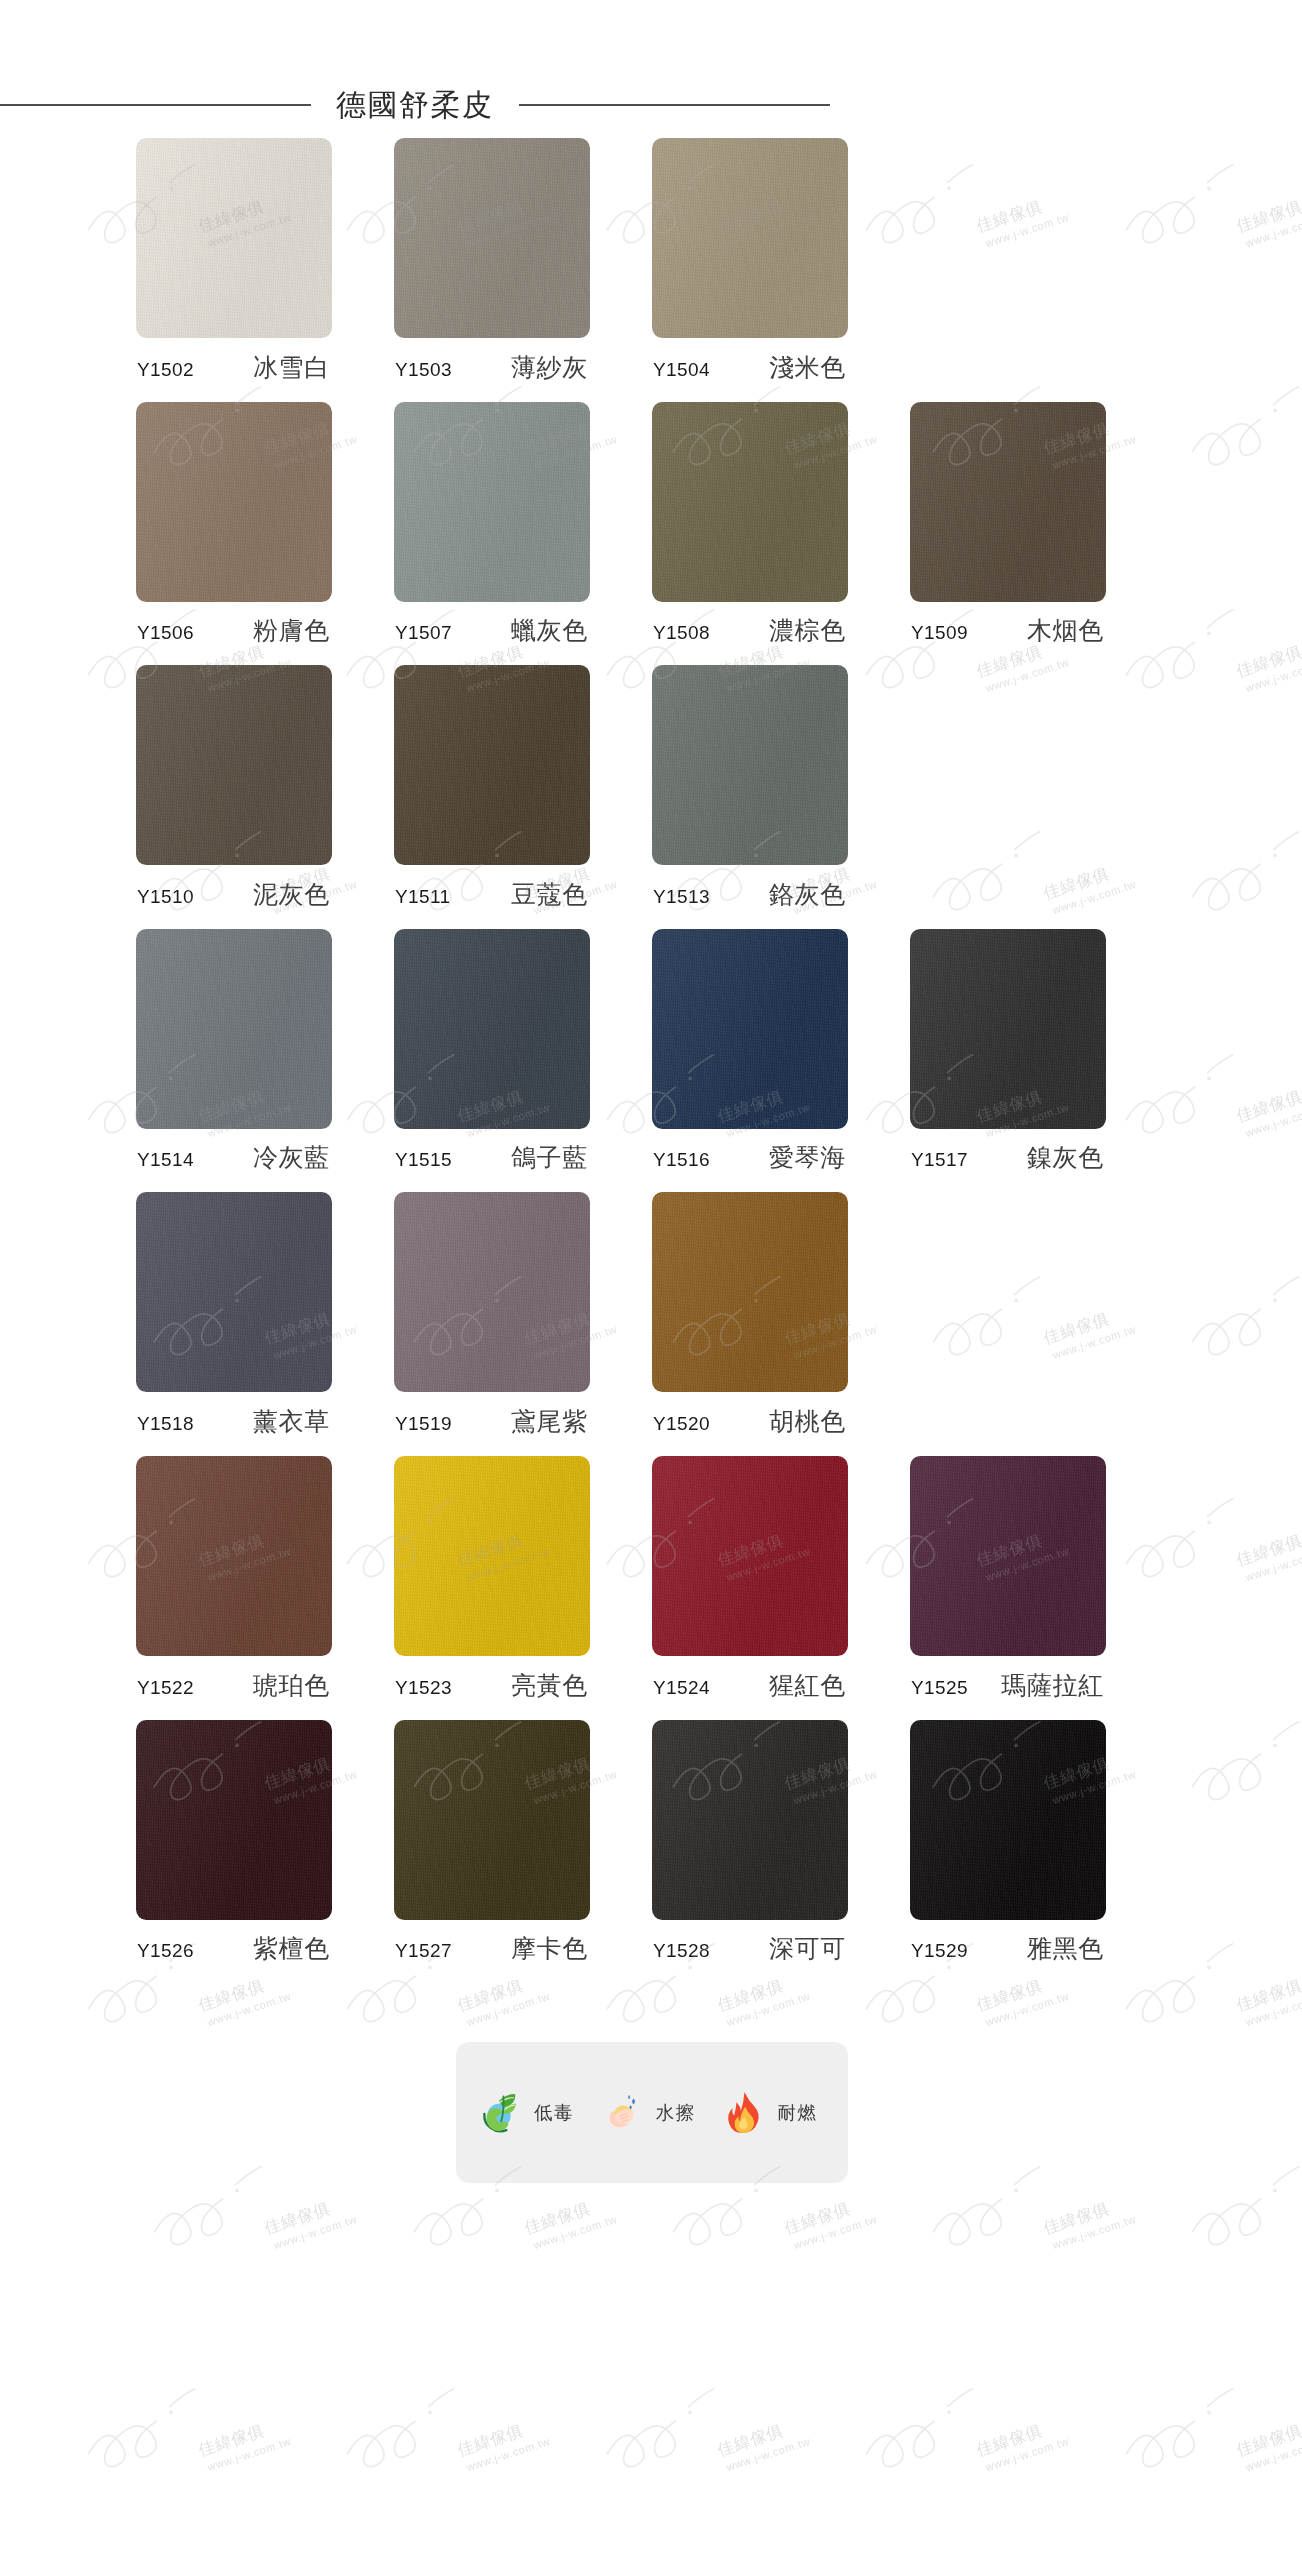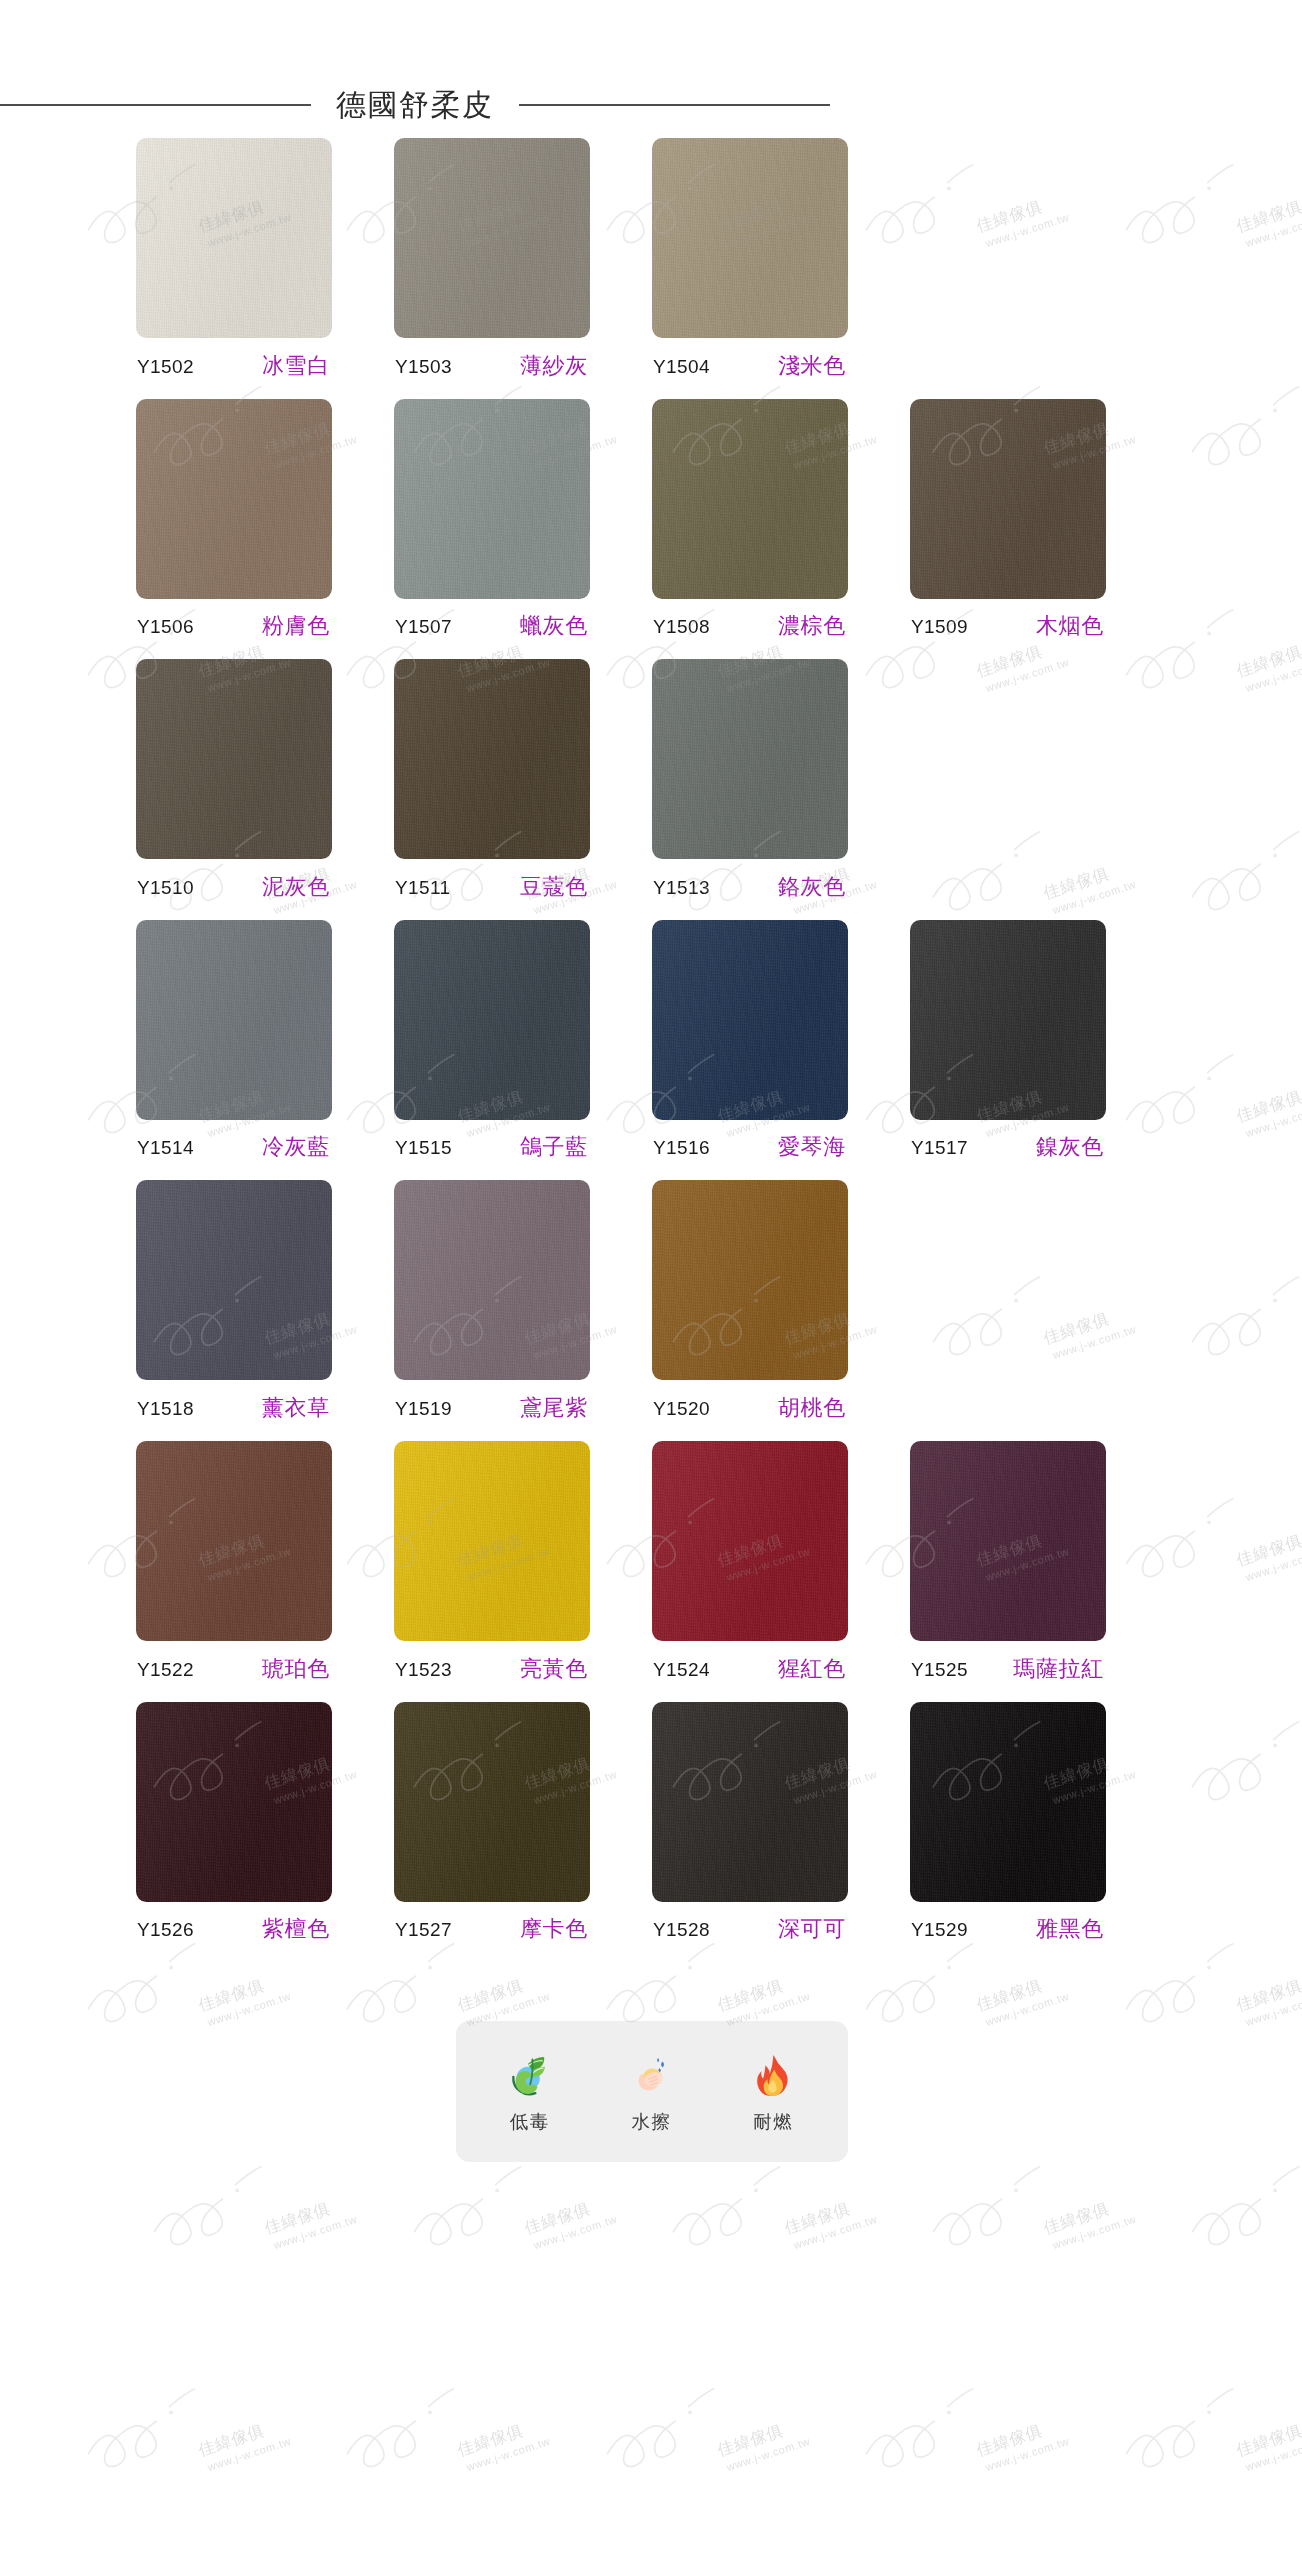--- a/index.html
+++ b/index.html
@@ -86,22 +86,22 @@
     margin-top: 12.6px;
     padding: 0 1.5px;
   }
   .code {
     font-size: 19px;
     color: #1a1a1a;
     letter-spacing: 0.4px;
     font-family: "Liberation Sans", sans-serif;
   }
   .name {
-    font-size: 22px;
-    color: #a21caf;
+    font-size: 25px;
+    color: #404040;
     letter-spacing: 0.7px;
   }
 
   
   .feature-wrap {
     display: flex;
     justify-content: center;
     margin-top: 77px;
     padding-bottom: 89px;
   }
@@ -110,21 +110,21 @@
     border-radius: 13.3px;
     width: 392px;
     height: 141px;
     display: flex;
     align-items: center;
     justify-content: space-around;
     padding: 0 13.3px;
   }
   .feature {
     display: flex;
-    flex-direction: column;
+    flex-direction: row;
     align-items: center;
     gap: 6.7px;
     width: 111px;
   }
   .feature-icon {
     width: 53px;
     height: 53px;
     display: flex;
     align-items: center;
     justify-content: center;

